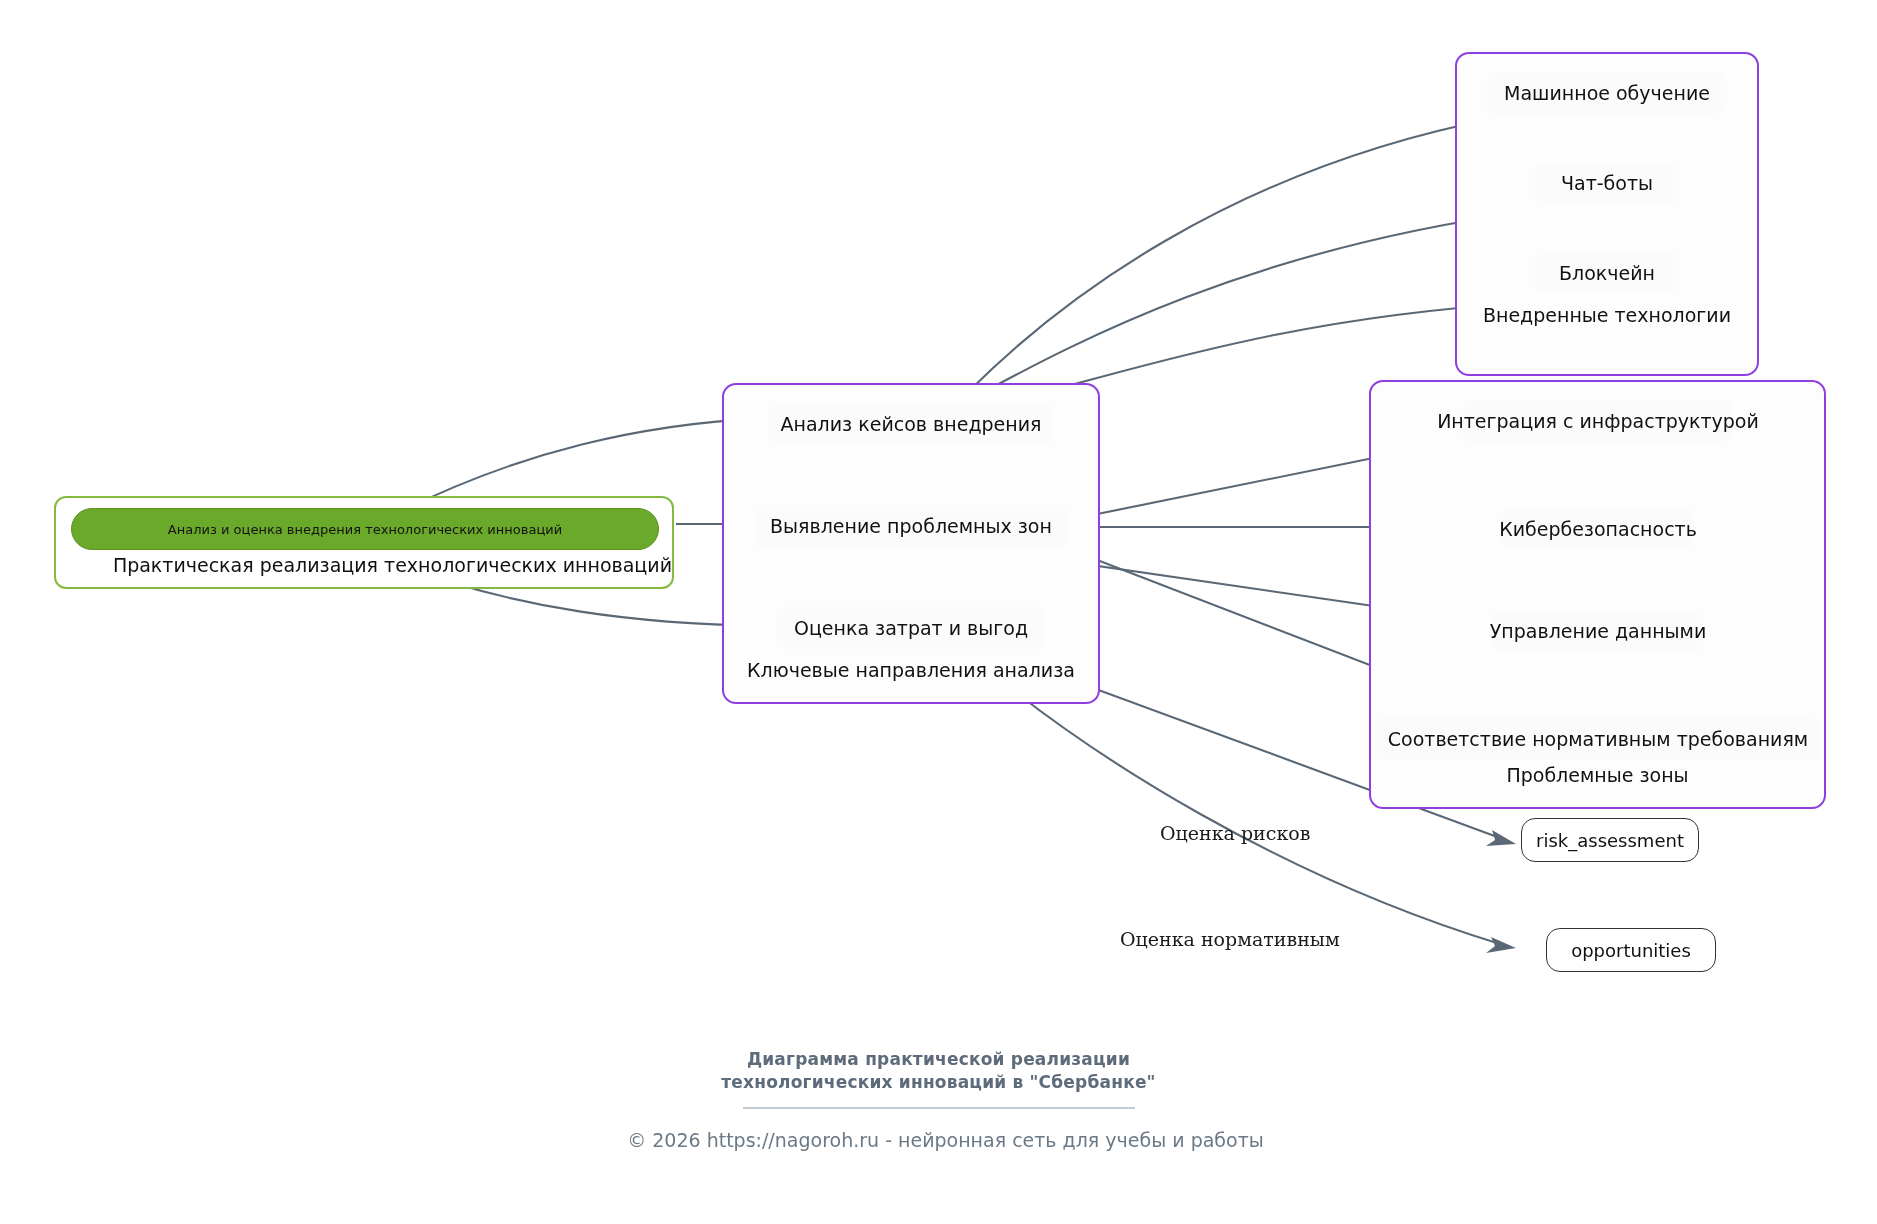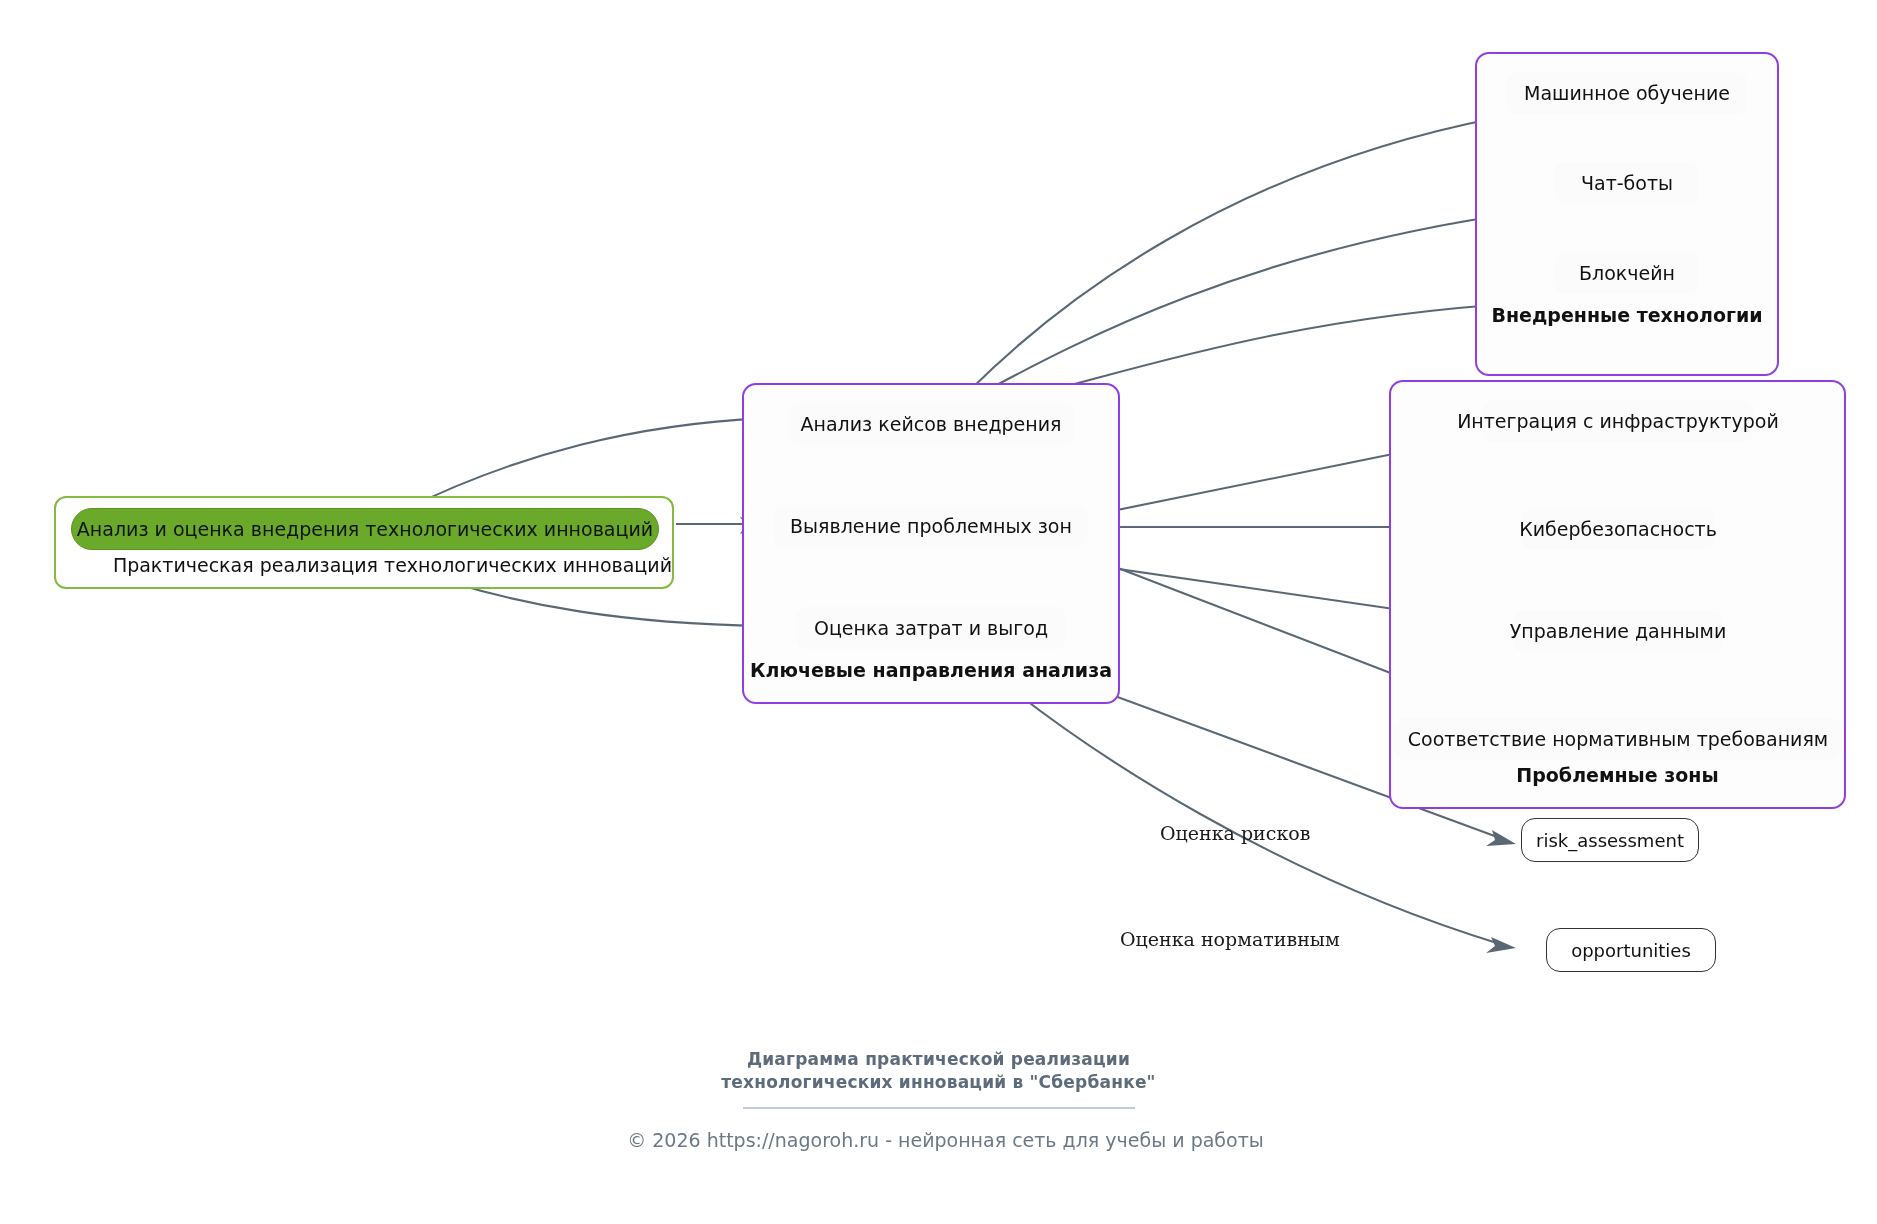--- a/index.html
+++ b/index.html
@@ -44,31 +44,29 @@
     stroke: none;
   }
 
   
   .cluster {
     position: absolute;
     border: 2px solid #8f3fe0;
     border-radius: 14px;
     background: #fdfdfe;
     z-index: 2;
-    margin-left: 20px;
   }
   .cluster-label {
     position: absolute;
     left: 0;
     right: 0;
     text-align: center;
     font-size: 19px;
     color: #111111;
     white-space: nowrap;
-    font-weight: bold;
   }
 
   
   .node {
     position: absolute;
     display: flex;
     align-items: center;
     justify-content: center;
     border-radius: 10px;
     background: #fafafa;
@@ -101,21 +99,21 @@
     left: 15px;
     top: 10px;
     width: 588px;
     height: 42px;
     background: #6aa92a;
     border: 1px solid #5c9424;
     border-radius: 21px;
     display: flex;
     align-items: center;
     justify-content: center;
-    font-size: 19px;
+    font-size: 13px;
     color: #131313;
     white-space: nowrap;
     box-sizing: border-box;
   }
   .root-sub {
     position: absolute;
     left: 0;
     right: 0;
     top: 56px;
     text-align: right;

